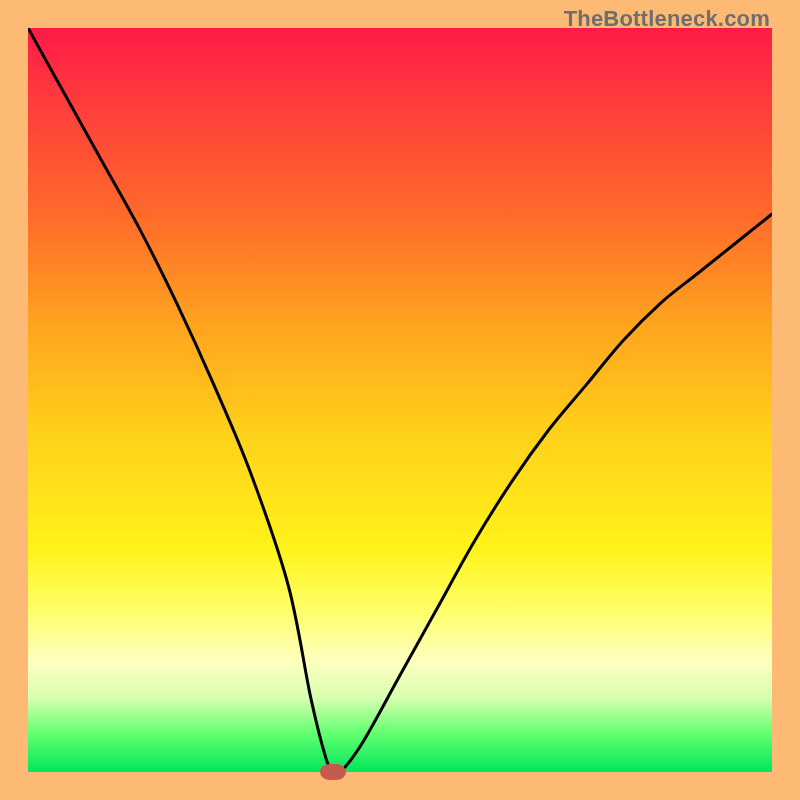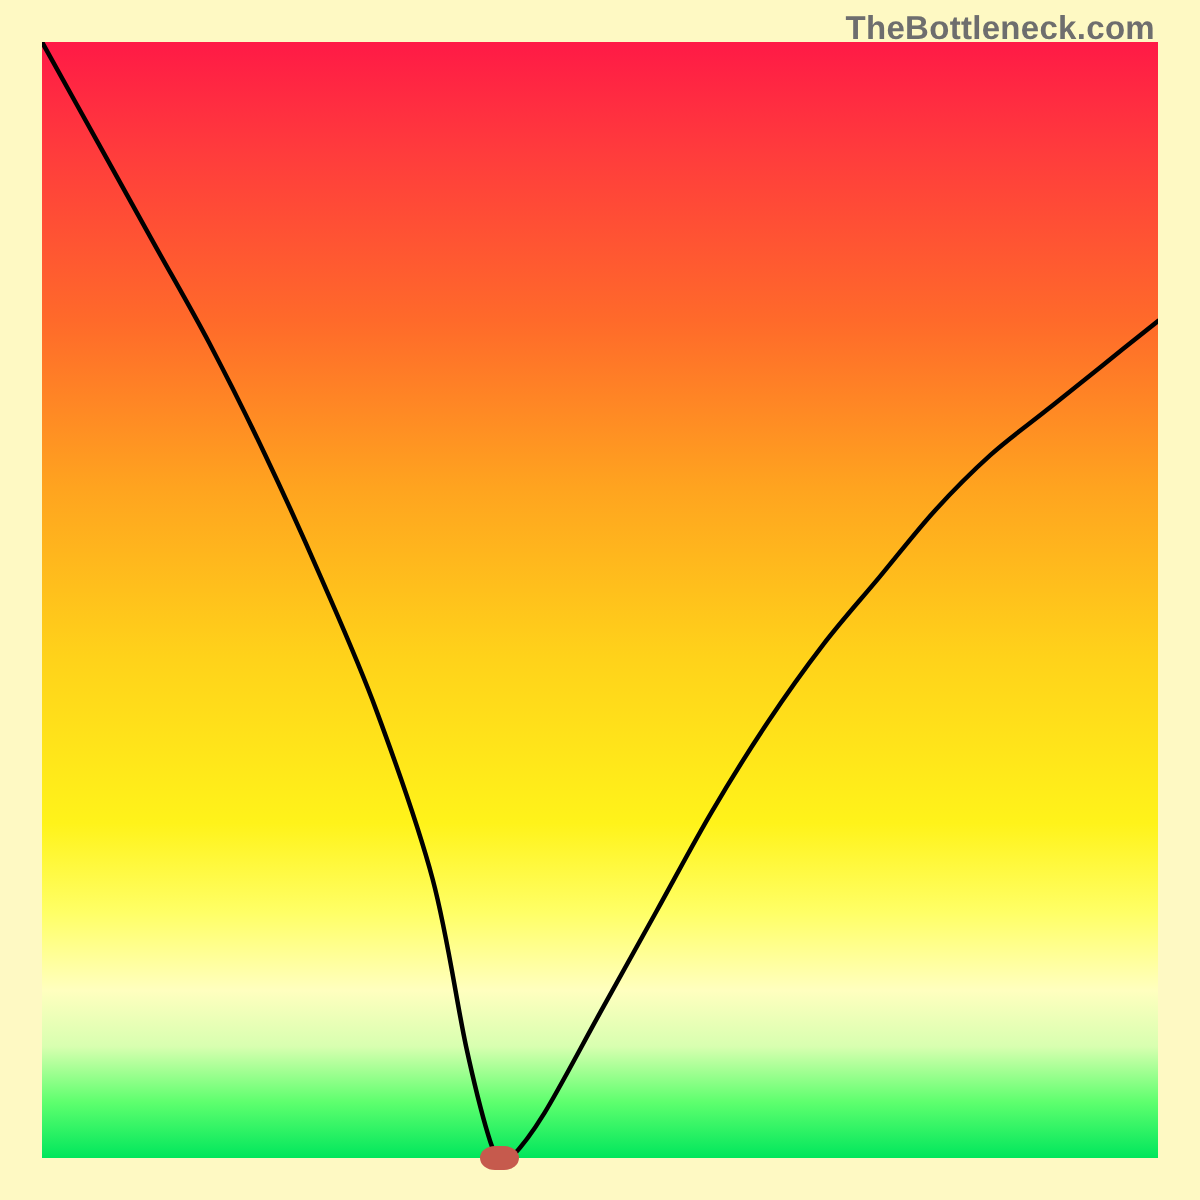--- a/index.html
+++ b/index.html
@@ -1,20 +1,20 @@
 <!DOCTYPE html>
 <html><head>
 <meta charset="utf-8">
 <style>
   * { margin: 0; padding: 0; box-sizing: border-box; }
   html, body { width: 800px; height: 800px; overflow: hidden; background: #000; }
   .frame {
     width: 800px;
     height: 800px;
-    background: #fef9c3;
+    background: #fdba74;
     position: relative;
   }
   .plot-area {
     position: absolute;
     left: 28px;
     top: 28px;
     width: 744px;
     height: 744px;
     background: linear-gradient(to bottom,
       #ff1a46 0%,

